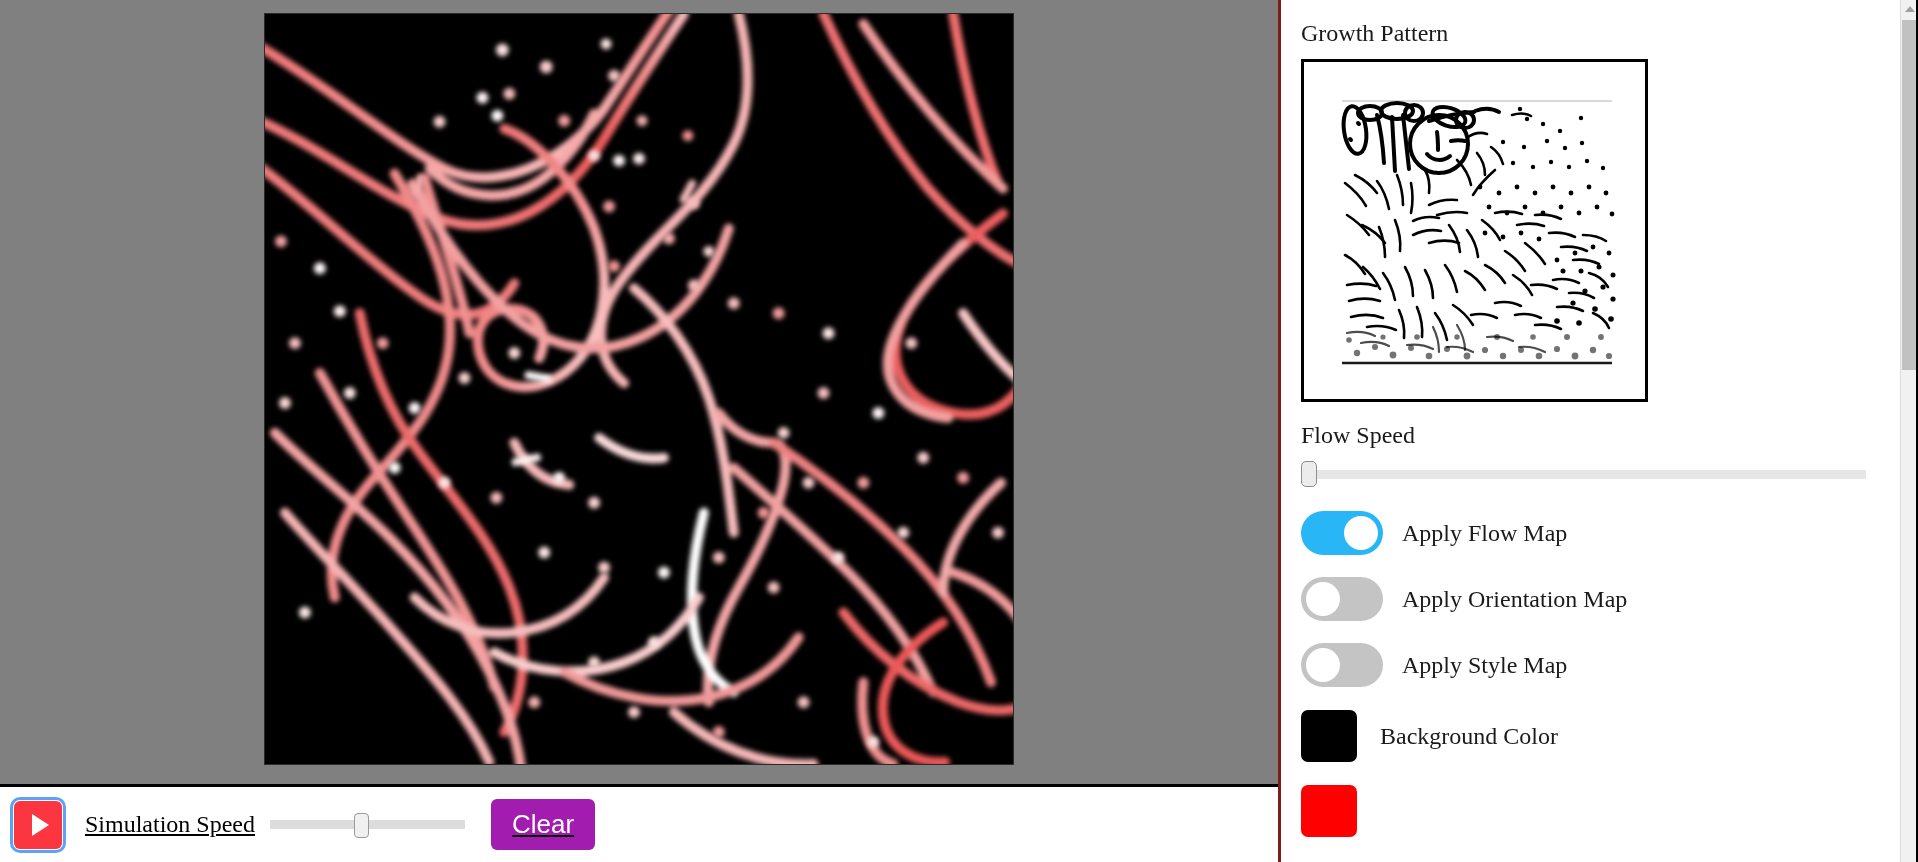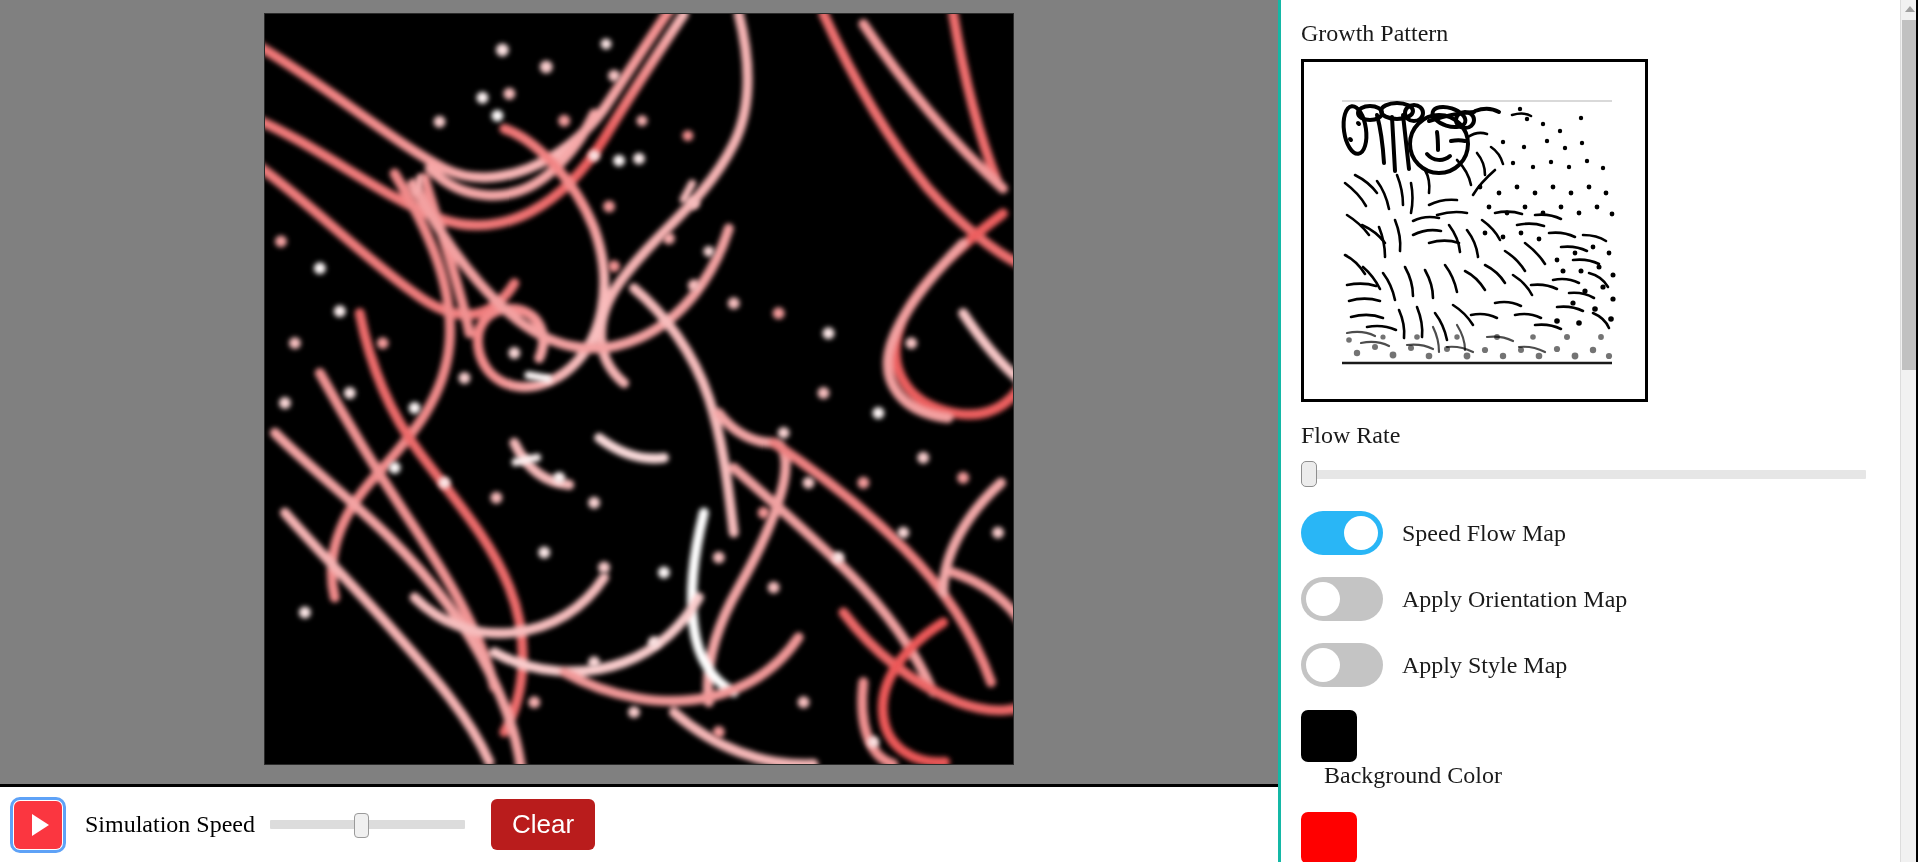--- a/index.html
+++ b/index.html
@@ -21,22 +21,23 @@
   }
 
   
   .left-column {
     position: relative;
     width: 1281px;
     height: 862px;
     display: flex;
     flex-direction: column;
     background: #ffffff;
-    border-right: 3px solid #14b8a6;
-    box-sizing: border-box;
+    border-right: 3px solid #7f1d1d;
+    box-sizing: border-box;
+    text-decoration: underline;
   }
 
   .canvas-stage {
     position: relative;
     width: 100%;
     height: 787px;
     background: #808080;
     box-sizing: border-box;
     border-bottom: 3px solid #000000;
     overflow: hidden;
@@ -117,21 +118,21 @@
     width: 15px;
     height: 25px;
     background: #f0f0f0;
     border: 1px solid #9a9a9a;
     border-radius: 4px;
     box-sizing: border-box;
   }
 
   .tool-btn {
     margin-left: 20px;
-    background: #b91c1c;
+    background: #a21caf;
     color: #ffffff;
     border: none;
     border-radius: 6px;
     font-family: "Liberation Sans", sans-serif;
     font-size: 26px;
     padding: 11px 21px;
     cursor: pointer;
     line-height: 1.1;
     flex: 0 0 auto;
   }
@@ -229,23 +230,22 @@
   .toggle.off .knob { left: 5px; }
   .toggle-label {
     margin-left: 19px;
     font-size: 24px;
     color: #1a1a1a;
     white-space: nowrap;
   }
 
   .color-row {
     display: flex;
-    align-items: flex-start;
+    align-items: center;
     margin: 23px 0 0 20px;
-    flex-direction: column;
   }
   .color-swatch {
     width: 56px;
     height: 52px;
     border-radius: 7px;
     flex: 0 0 auto;
     cursor: pointer;
   }
   .color-label {
     margin-left: 23px;
@@ -626,32 +626,32 @@
             <circle cx="100" cy="262" r="2.8"></circle>
               <circle cx="140" cy="262" r="2.7"></circle>
             <circle cx="180" cy="262" r="2.9"></circle>
               <circle cx="216" cy="262" r="2.8"></circle>
             <circle cx="250" cy="262" r="3"></circle>
               <circle cx="284" cy="262" r="2.9"></circle>
           </g>
         </svg>
       </div>
 
-      <div class="field-label">Flow Rate</div>
+      <div class="field-label">Flow Speed</div>
 
       <div class="slider-row">
         <div class="track"></div>
         <div class="thumb"></div>
       </div>
 
       <div class="toggle-row">
         <div class="toggle on">
           <div class="knob"></div>
         </div>
-        <div class="toggle-label">Speed Flow Map</div>
+        <div class="toggle-label">Apply Flow Map</div>
       </div>
 
       <div class="toggle-row">
         <div class="toggle off">
           <div class="knob"></div>
         </div>
         <div class="toggle-label">Apply Orientation Map</div>
       </div>
 
       <div class="toggle-row">

